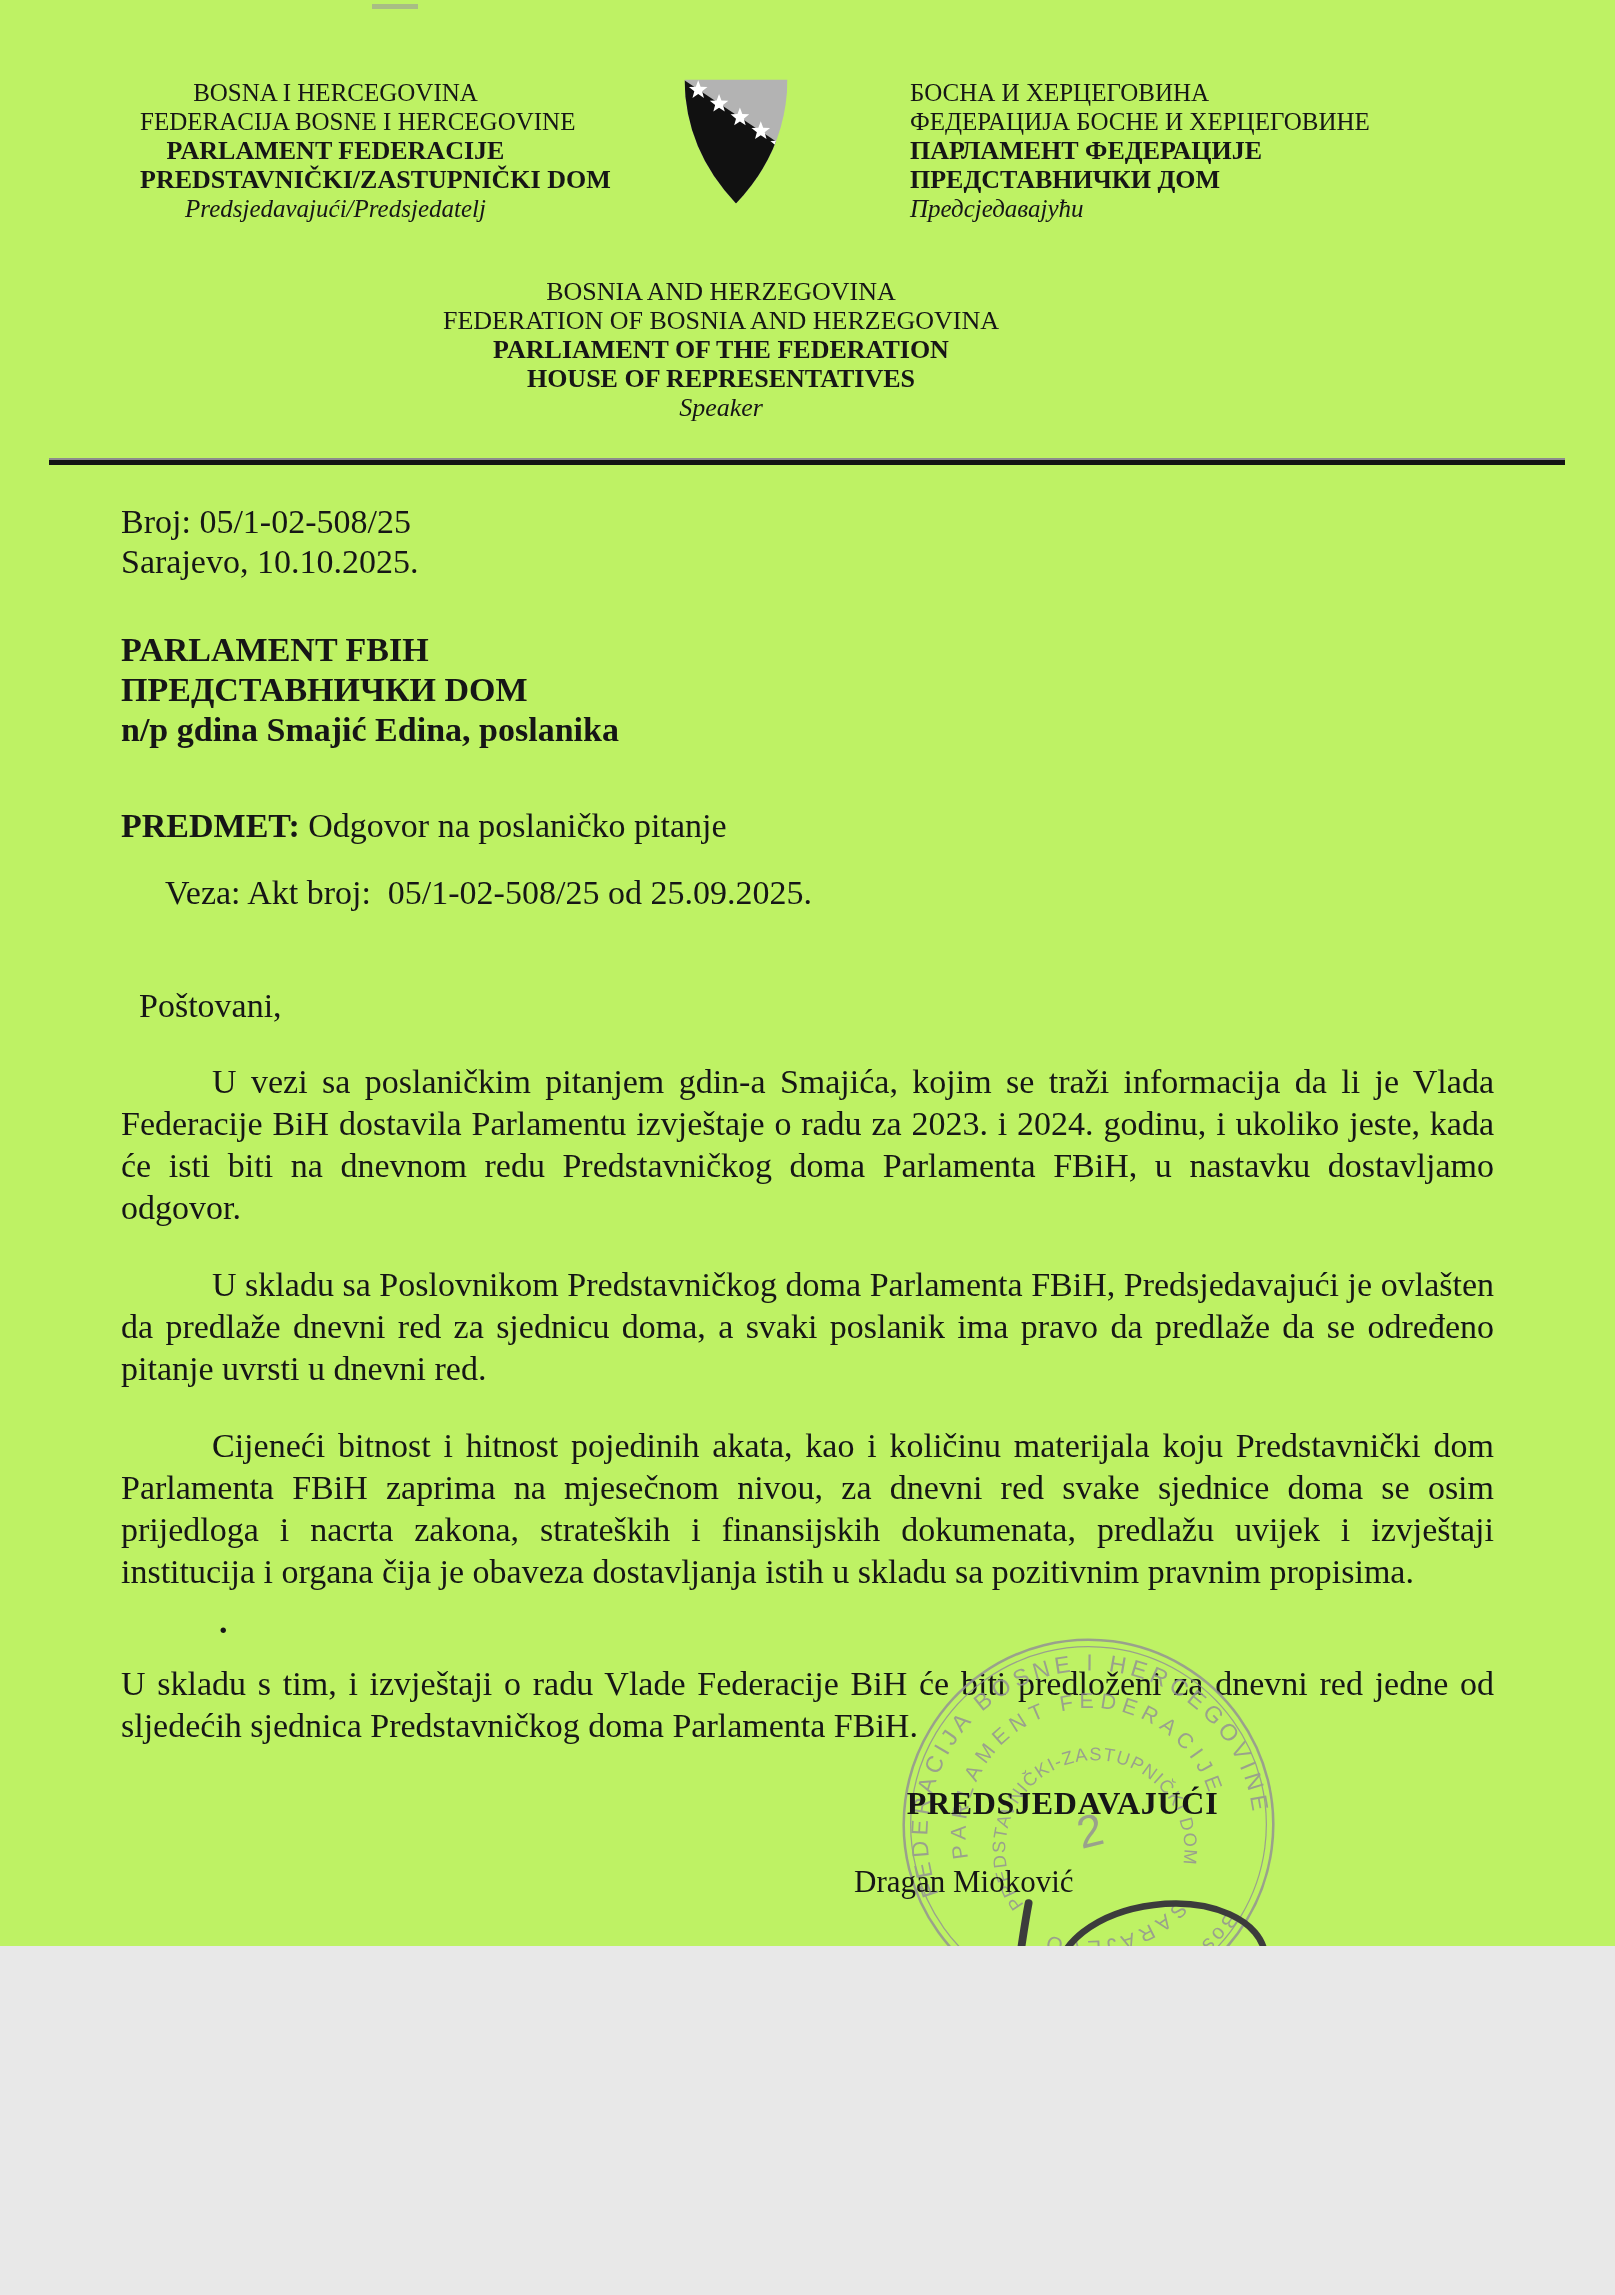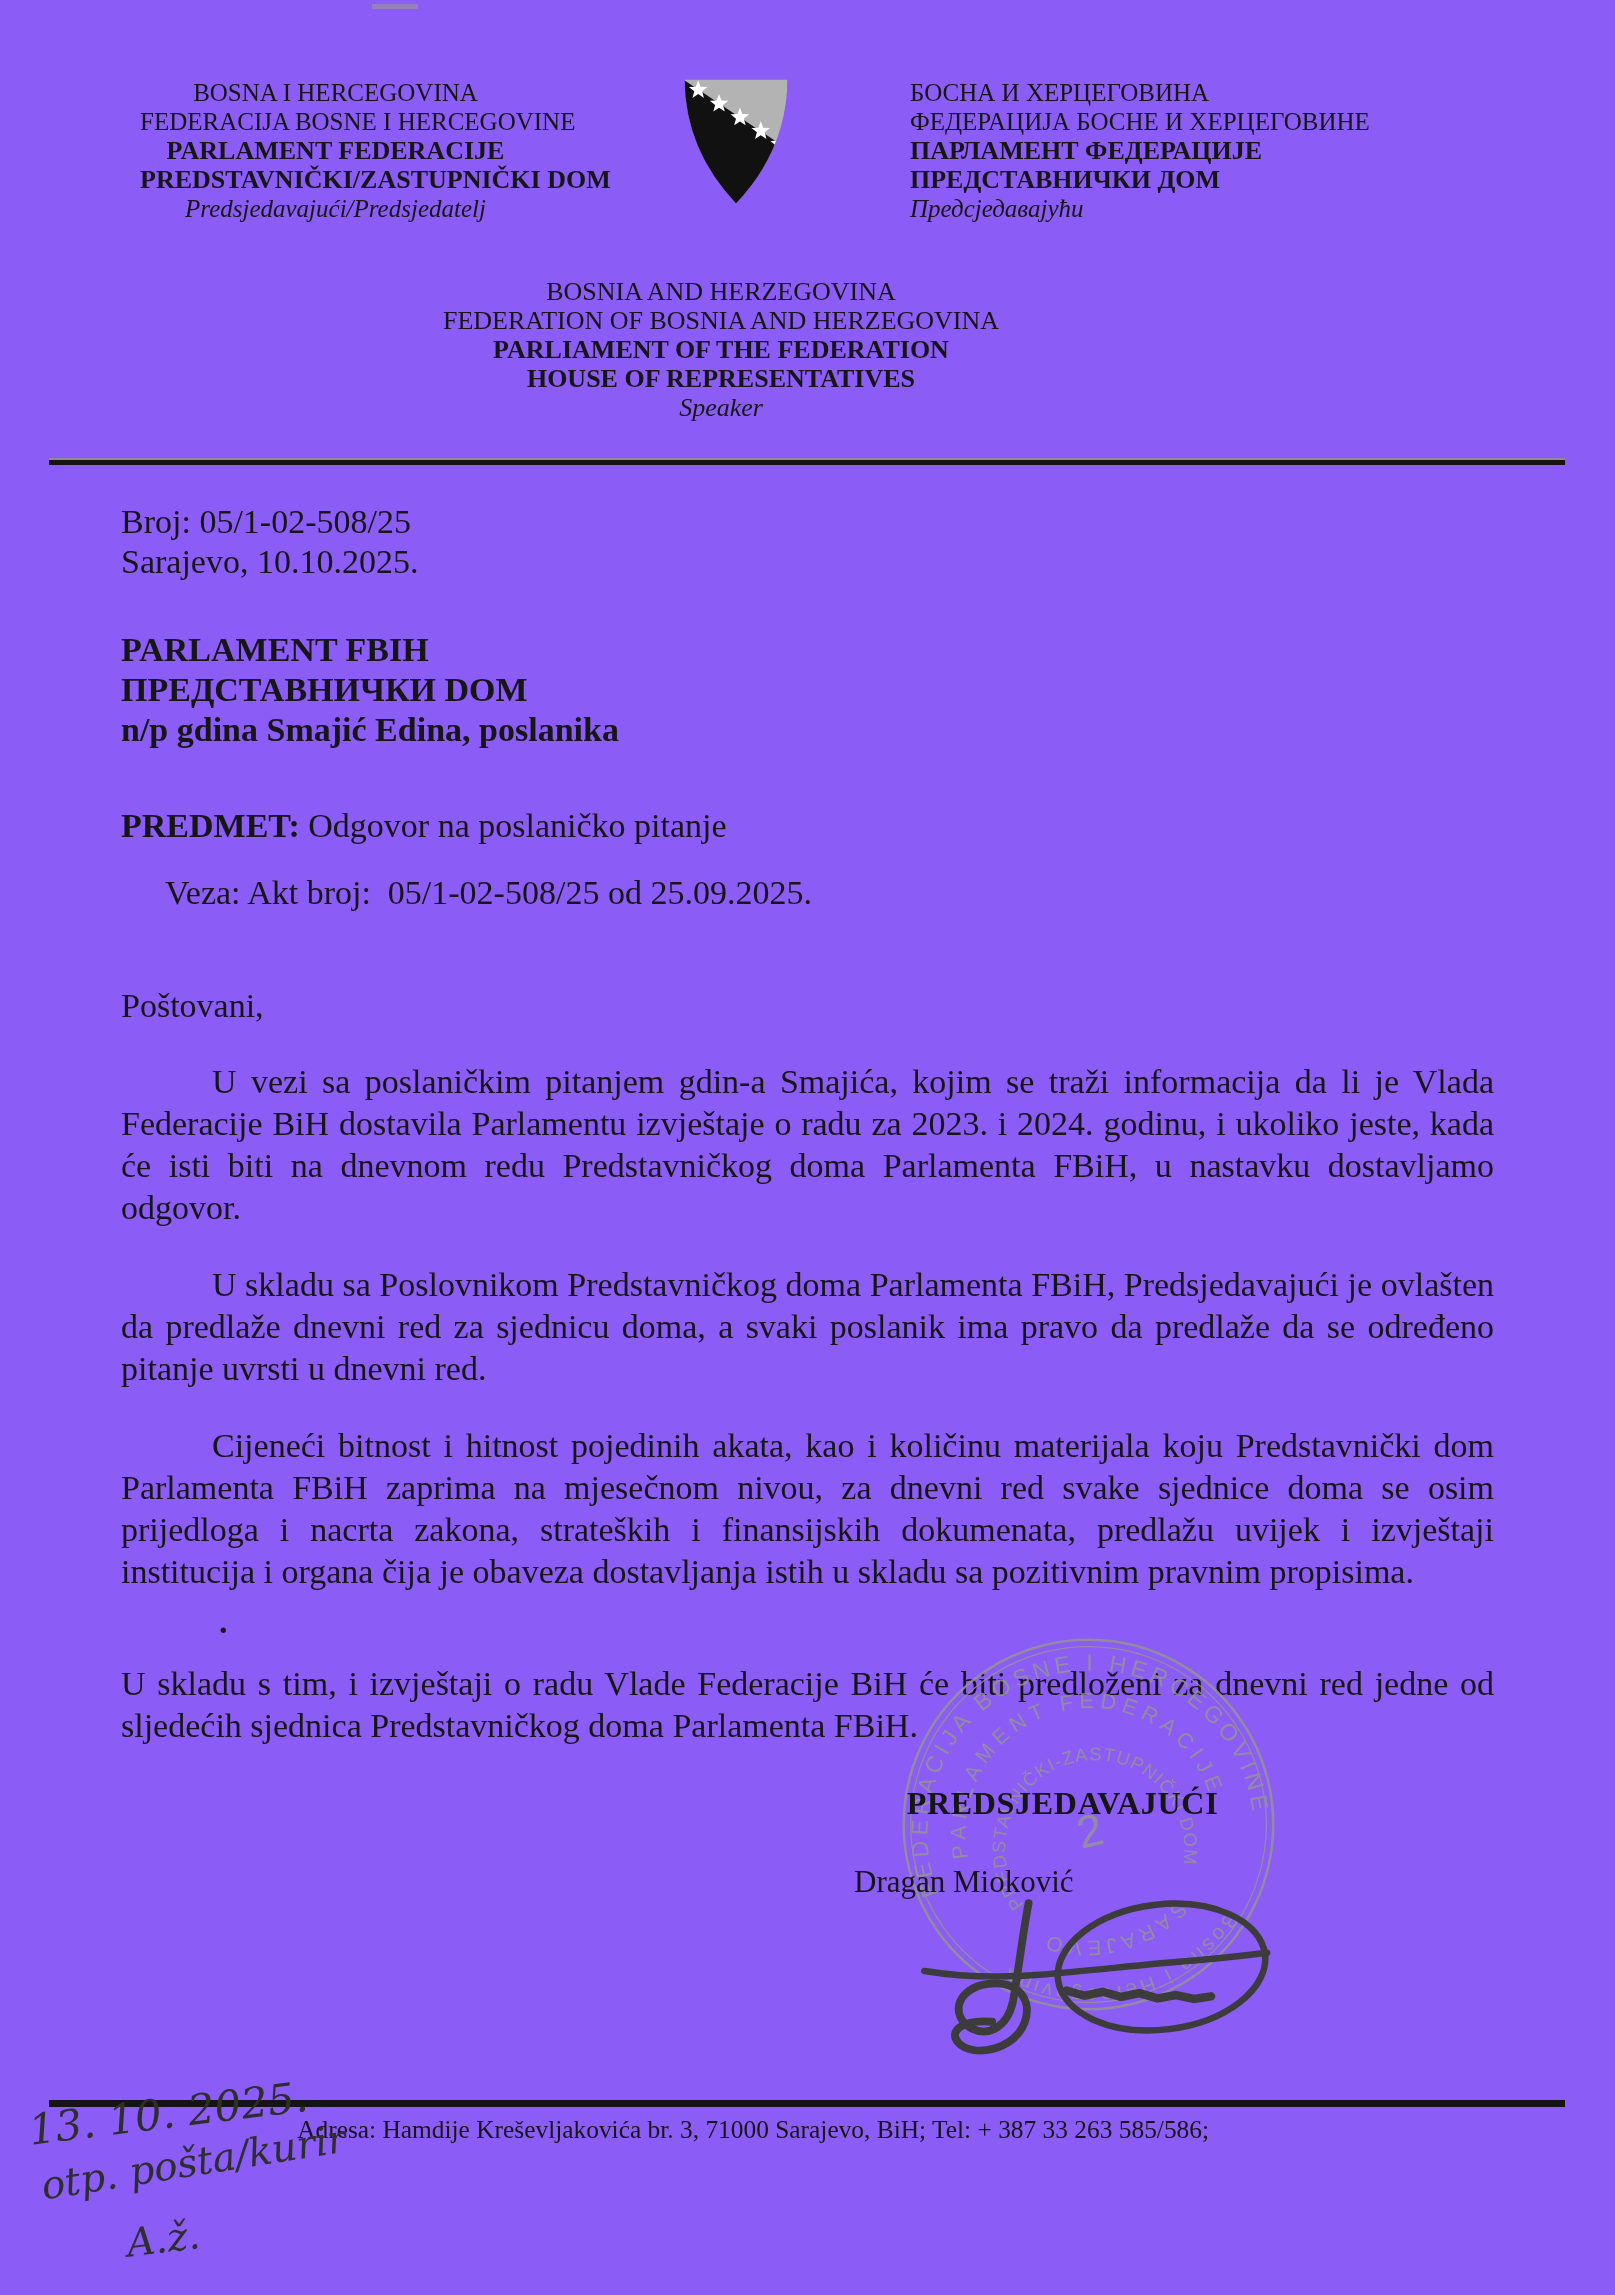--- a/index.html
+++ b/index.html
@@ -1,17 +1,17 @@
 <!DOCTYPE html>
 <html style="font-size:10.4px"><head>
 <meta charset="utf-8">
 <style>
   html,body{margin:0;padding:0;background:#e8e8e8;}
   #page{
-    position:relative;width:1616px;height:2295px;background:#8b5cf6;
+    position:relative;width:1616px;height:1946px;background:#bef264;
     font-family:"Liberation Serif", serif;color:#161616;overflow:hidden;margin:0 auto;
   }
   .artifact{position:absolute;left:372px;top:3.9px;width:46px;height:5.2px;background:#9a9a9a;opacity:.6;}
   .b{font-weight:bold;}
   .bi{font-weight:normal;font-style:italic;}
 
   
   .hdr-left{position:absolute;left:140px;top:78px;width:391px;text-align:center;}
   .hdr-right{position:absolute;left:910px;top:78px;width:528px;text-align:left;}
   .hdr-left .hl,.hdr-right .hl{font-size:25px;line-height:29px;white-space:nowrap;}
@@ -23,21 +23,21 @@
 
   .rule{position:absolute;left:49px;width:1516px;background:#141414;}
   .rule-top{top:458px;height:4.6px;border-top:2.6px solid #8d8d8d;}
   .rule-bottom{top:2100px;height:6.5px;}
 
   
   .body{position:absolute;left:121px;top:502px;width:1373px;font-size:34px;line-height:40px;}
   .recipient{margin-top:48px;}
   .subject{margin-top:56px;}
   .reference{margin-top:27px;padding-left:44px;white-space:pre-wrap;}
-  .salutation{margin-top:73px;}
+  .salutation{margin-top:73px;margin-left:18px;}
   .para{margin:0;margin-top:35px;line-height:42px;text-align:justify;}
   .para.indent{text-indent:91px;}
   .stray{margin-top:22px;margin-left:98px;line-height:13px;font-weight:bold;}
 
   
   .sig{position:absolute;left:854px;top:1621px;width:456px;height:470px;}
   .stamp{position:absolute;left:39px;top:3.3px;opacity:.85;}
   .stamp text{font-family:"Liberation Sans", sans-serif;}
   .sig-title{position:absolute;left:0;top:164px;width:417px;text-align:center;font-size:32px;letter-spacing:0.7px;}
   .sig-name{position:absolute;left:0;top:243px;width:417px;text-align:left;font-size:31px;}

